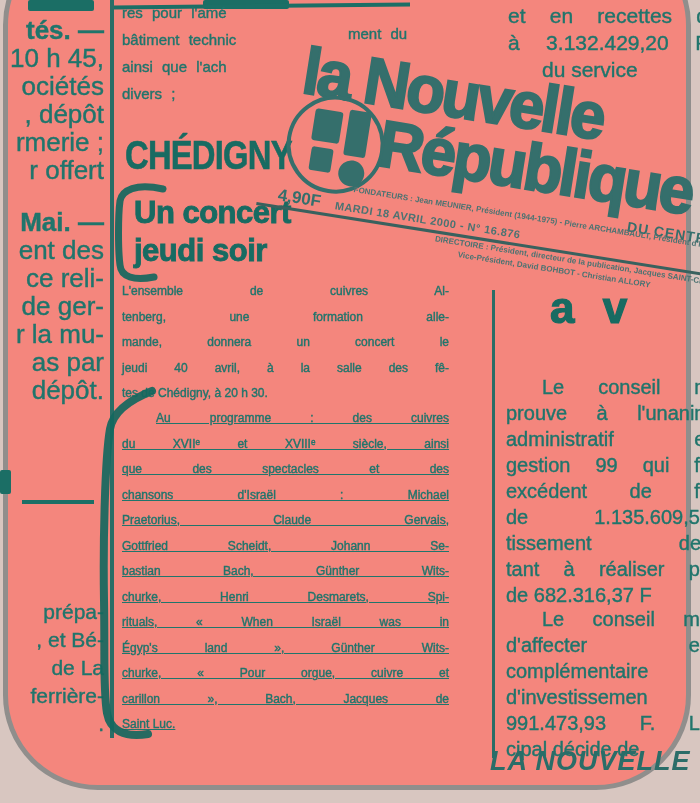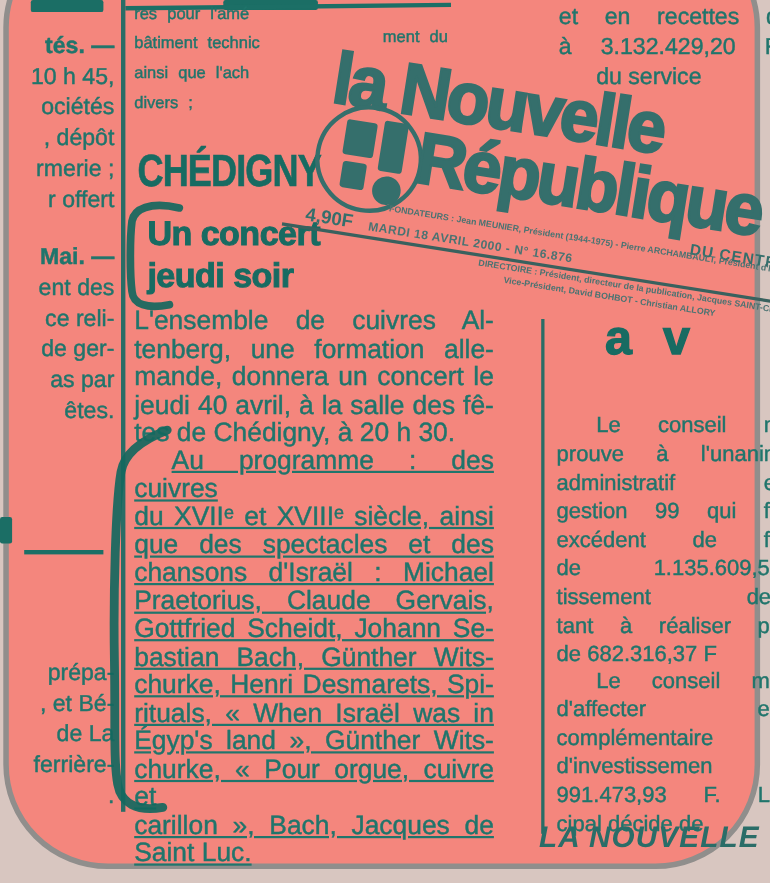--- a/index.html
+++ b/index.html
@@ -11,34 +11,34 @@
   .txt{-webkit-text-stroke:0.4px currentColor;}
   .abs{position:absolute;}
   .frag{position:absolute;background:#1b6e65;border-radius:2px;}
   .topline{position:absolute;left:114px;top:4px;width:296px;height:4px;background:#1c6f66;
            transform:rotate(-0.6deg);}
   .vdiv{position:absolute;background:#2a6d66;}
   .v1{left:110px;top:0;width:3.5px;height:738px;}
   .v2{left:492px;top:290px;width:3px;height:468px;}
   .lrule{position:absolute;left:22px;top:500px;width:72px;height:4px;background:#1c6f66;}
   
-  .leftcol{position:absolute;left:0;top:28px;width:104px;text-align:right;padding-right:4px;
-           font-size:21px;line-height:28px;}
+  .leftcol{position:absolute;left:0;top:16px;width:104px;text-align:right;padding-right:4px;
+           font-size:26px;line-height:28px;}
   .leftcol2{position:absolute;left:0;top:598px;width:104px;text-align:right;padding-right:4px;
             font-size:21px;line-height:28px;}
   .b{font-weight:bold;}
   .gapup{margin-top:24px;}
   
   .mt{font-size:15px;word-spacing:5px;white-space:nowrap;}
   .section{position:absolute;left:125px;top:132px;font-size:41px;font-weight:bold;
            letter-spacing:-1px;color:#186b62;-webkit-text-stroke:0.6px #186b62;
            transform:scaleX(0.8);transform-origin:0 0;white-space:nowrap;}
   .headline{position:absolute;left:134px;top:194px;font-size:31px;font-weight:bold;
             line-height:38px;color:#186b62;-webkit-text-stroke:0.9px #186b62;letter-spacing:-0.5px;}
-  .para{position:absolute;width:327px;font-size:24px;line-height:25.5px;}
+  .para{position:absolute;width:327px;font-size:12px;line-height:25.5px;}
   .p1{left:122px;top:279px;}
   .p2{left:122px;top:406px;text-decoration:underline;}
   .jl{text-align:justify;text-align-last:justify;}
   .ind{text-indent:34px;}
   
   .rtop{position:absolute;left:508px;top:2px;width:200px;font-size:21px;line-height:27px;}
   .rindent{padding-left:34px;box-sizing:border-box;}
   .rhead{position:absolute;left:550px;top:283px;font-size:44px;font-weight:bold;
          letter-spacing:8px;color:#186b62;-webkit-text-stroke:1.2px #186b62;}
   .rpara{position:absolute;left:506px;width:205px;font-size:20px;line-height:26px;}
@@ -94,22 +94,23 @@
     <div class="b">tés. —</div>
     <div>10 h 45,</div>
     <div>ociétés</div>
     <div>, dépôt</div>
     <div>rmerie ;</div>
     <div>r offert</div>
     <div class="b gapup">Mai. —</div>
     <div>ent des</div>
     <div>ce reli-</div>
     <div>de ger-</div>
+    <div>r la mu-</div>
     <div>as par</div>
-    <div>êtes.</div>
+    <div>dépôt.</div>
   </div>
   <div class="leftcol2 txt">
     <div>prépa-</div>
     <div>, et Bé-</div>
     <div>de La</div>
     <div>ferrière-</div>
     <div>.</div>
   </div>
 
   <span class="abs mt txt" style="left:122px;top:4px;">res pour l'amé</span>

